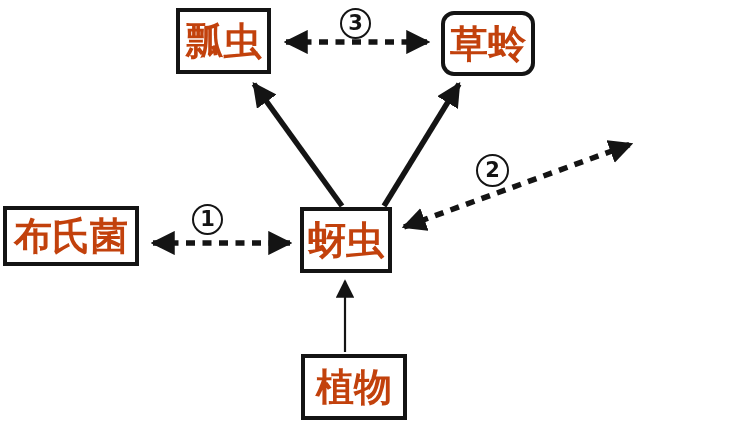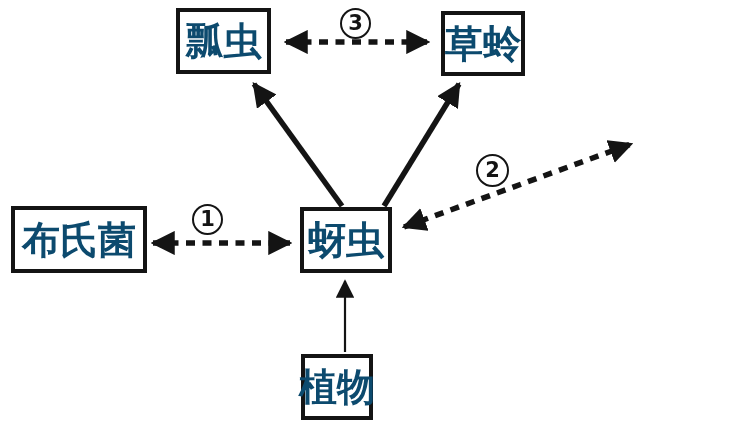--- a/index.html
+++ b/index.html
@@ -12,21 +12,21 @@
   }
   .stage svg{position:absolute;left:0;top:0;}
   .node{
     position:absolute;
     box-sizing:border-box;
     background:#fff;
     border:4px solid #141414;
     display:flex;align-items:center;justify-content:center;
     font-weight:700;
     font-size:38px;
-    color:#0c4a6e;
+    color:#c2410c;
     line-height:1;
     white-space:nowrap;
   }
   .num-circle{
     position:absolute;
     box-sizing:border-box;
     width:31px;height:31px;
     border:2.5px solid #141414;
     border-radius:50%;
     background:#fff;
@@ -62,34 +62,34 @@
 
     <line x1="404" y1="227" x2="631" y2="144" stroke="#141414" stroke-width="5.5" stroke-dasharray="9 7.5" marker-start="url(#ah)" marker-end="url(#ah)"></line>
 
     <line x1="286" y1="42" x2="428" y2="42" stroke="#141414" stroke-width="5.5" stroke-dasharray="9 7.5" marker-start="url(#ah)" marker-end="url(#ah)"></line>
   </svg>
 
   <div class="node" style="left:176px;top:8px;width:95px;height:66px;">
     <span>瓢虫</span>
   </div>
 
-  <div class="node" style="left:441px;top:11px;width:84px;height:65px;">
+  <div class="node" style="left:441px;top:11px;width:94px;height:65px;border-radius:13px;">
     <span>草蛉</span>
   </div>
 
 
-  <div class="node" style="left:11px;top:206px;width:136px;height:67px;">
+  <div class="node" style="left:3px;top:206px;width:136px;height:60px;">
     <span>布氏菌</span>
   </div>
 
   <div class="node" style="left:300px;top:207px;width:92px;height:66px;justify-content:center;">
     <span>蚜虫</span>
   </div>
 
-  <div class="node" style="left:301px;top:354px;width:72px;height:66px;">
+  <div class="node" style="left:301px;top:354px;width:106px;height:66px;">
     <span>植物</span>
   </div>
 
   <div class="num-circle" style="left:192px;top:204px;">
     <span>1</span>
   </div>
 
   <div class="num-circle" style="left:476px;top:154px;width:33px;height:33px;">
     <span>2</span>
   </div>

